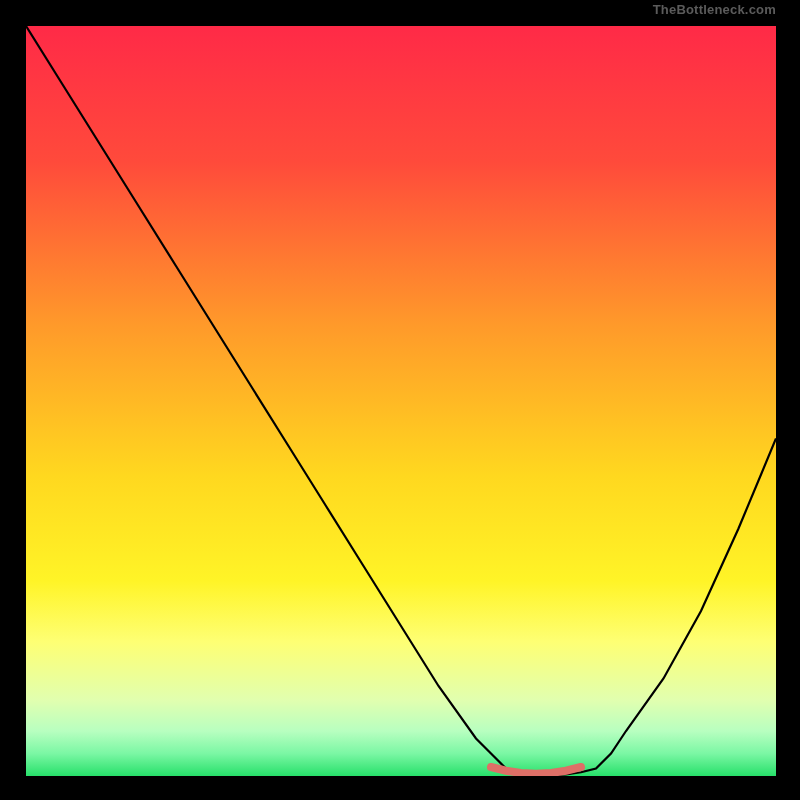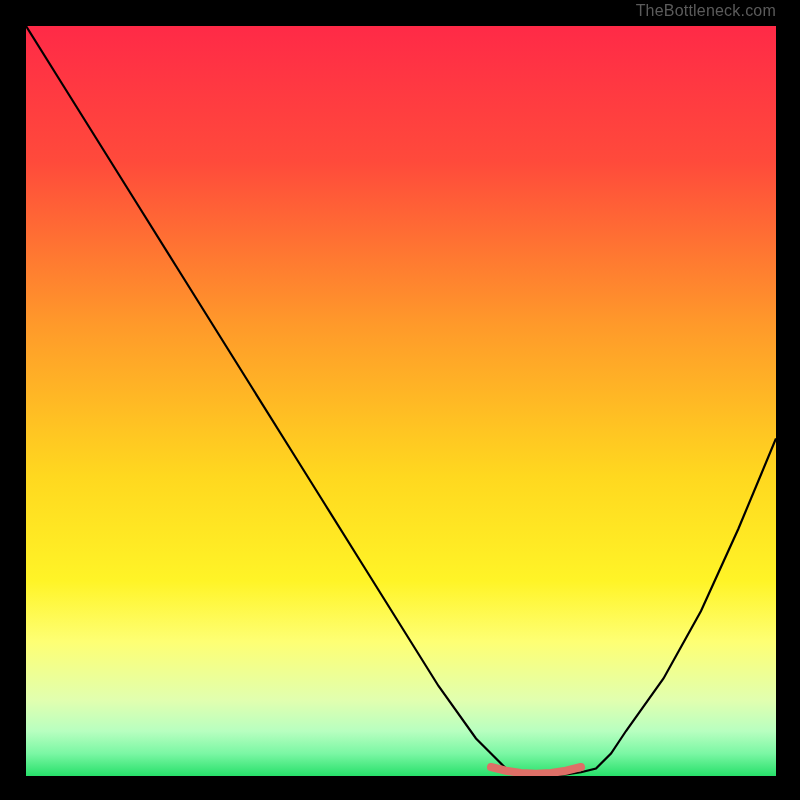--- a/index.html
+++ b/index.html
@@ -29,23 +29,23 @@
     left: 0;
     top: 0;
     width: 100%;
     height: 100%;
   }
   .watermark {
     position: absolute;
     top: 2px;
     right: 24px;
     font-family: Arial, Helvetica, sans-serif;
-    font-size: 16px;
+    font-size: 13px;
     color: #5b5b5b;
-    font-weight: 400;
+    font-weight: 700;
     letter-spacing: 0.2px;
   }
 </style>
 </head>
 <body>
 
 <div class="container">
   <div class="watermark">TheBottleneck.com</div>
   <div class="plot-area">
     <svg class="gradient-bg" viewBox="0 0 100 100" preserveAspectRatio="none">

